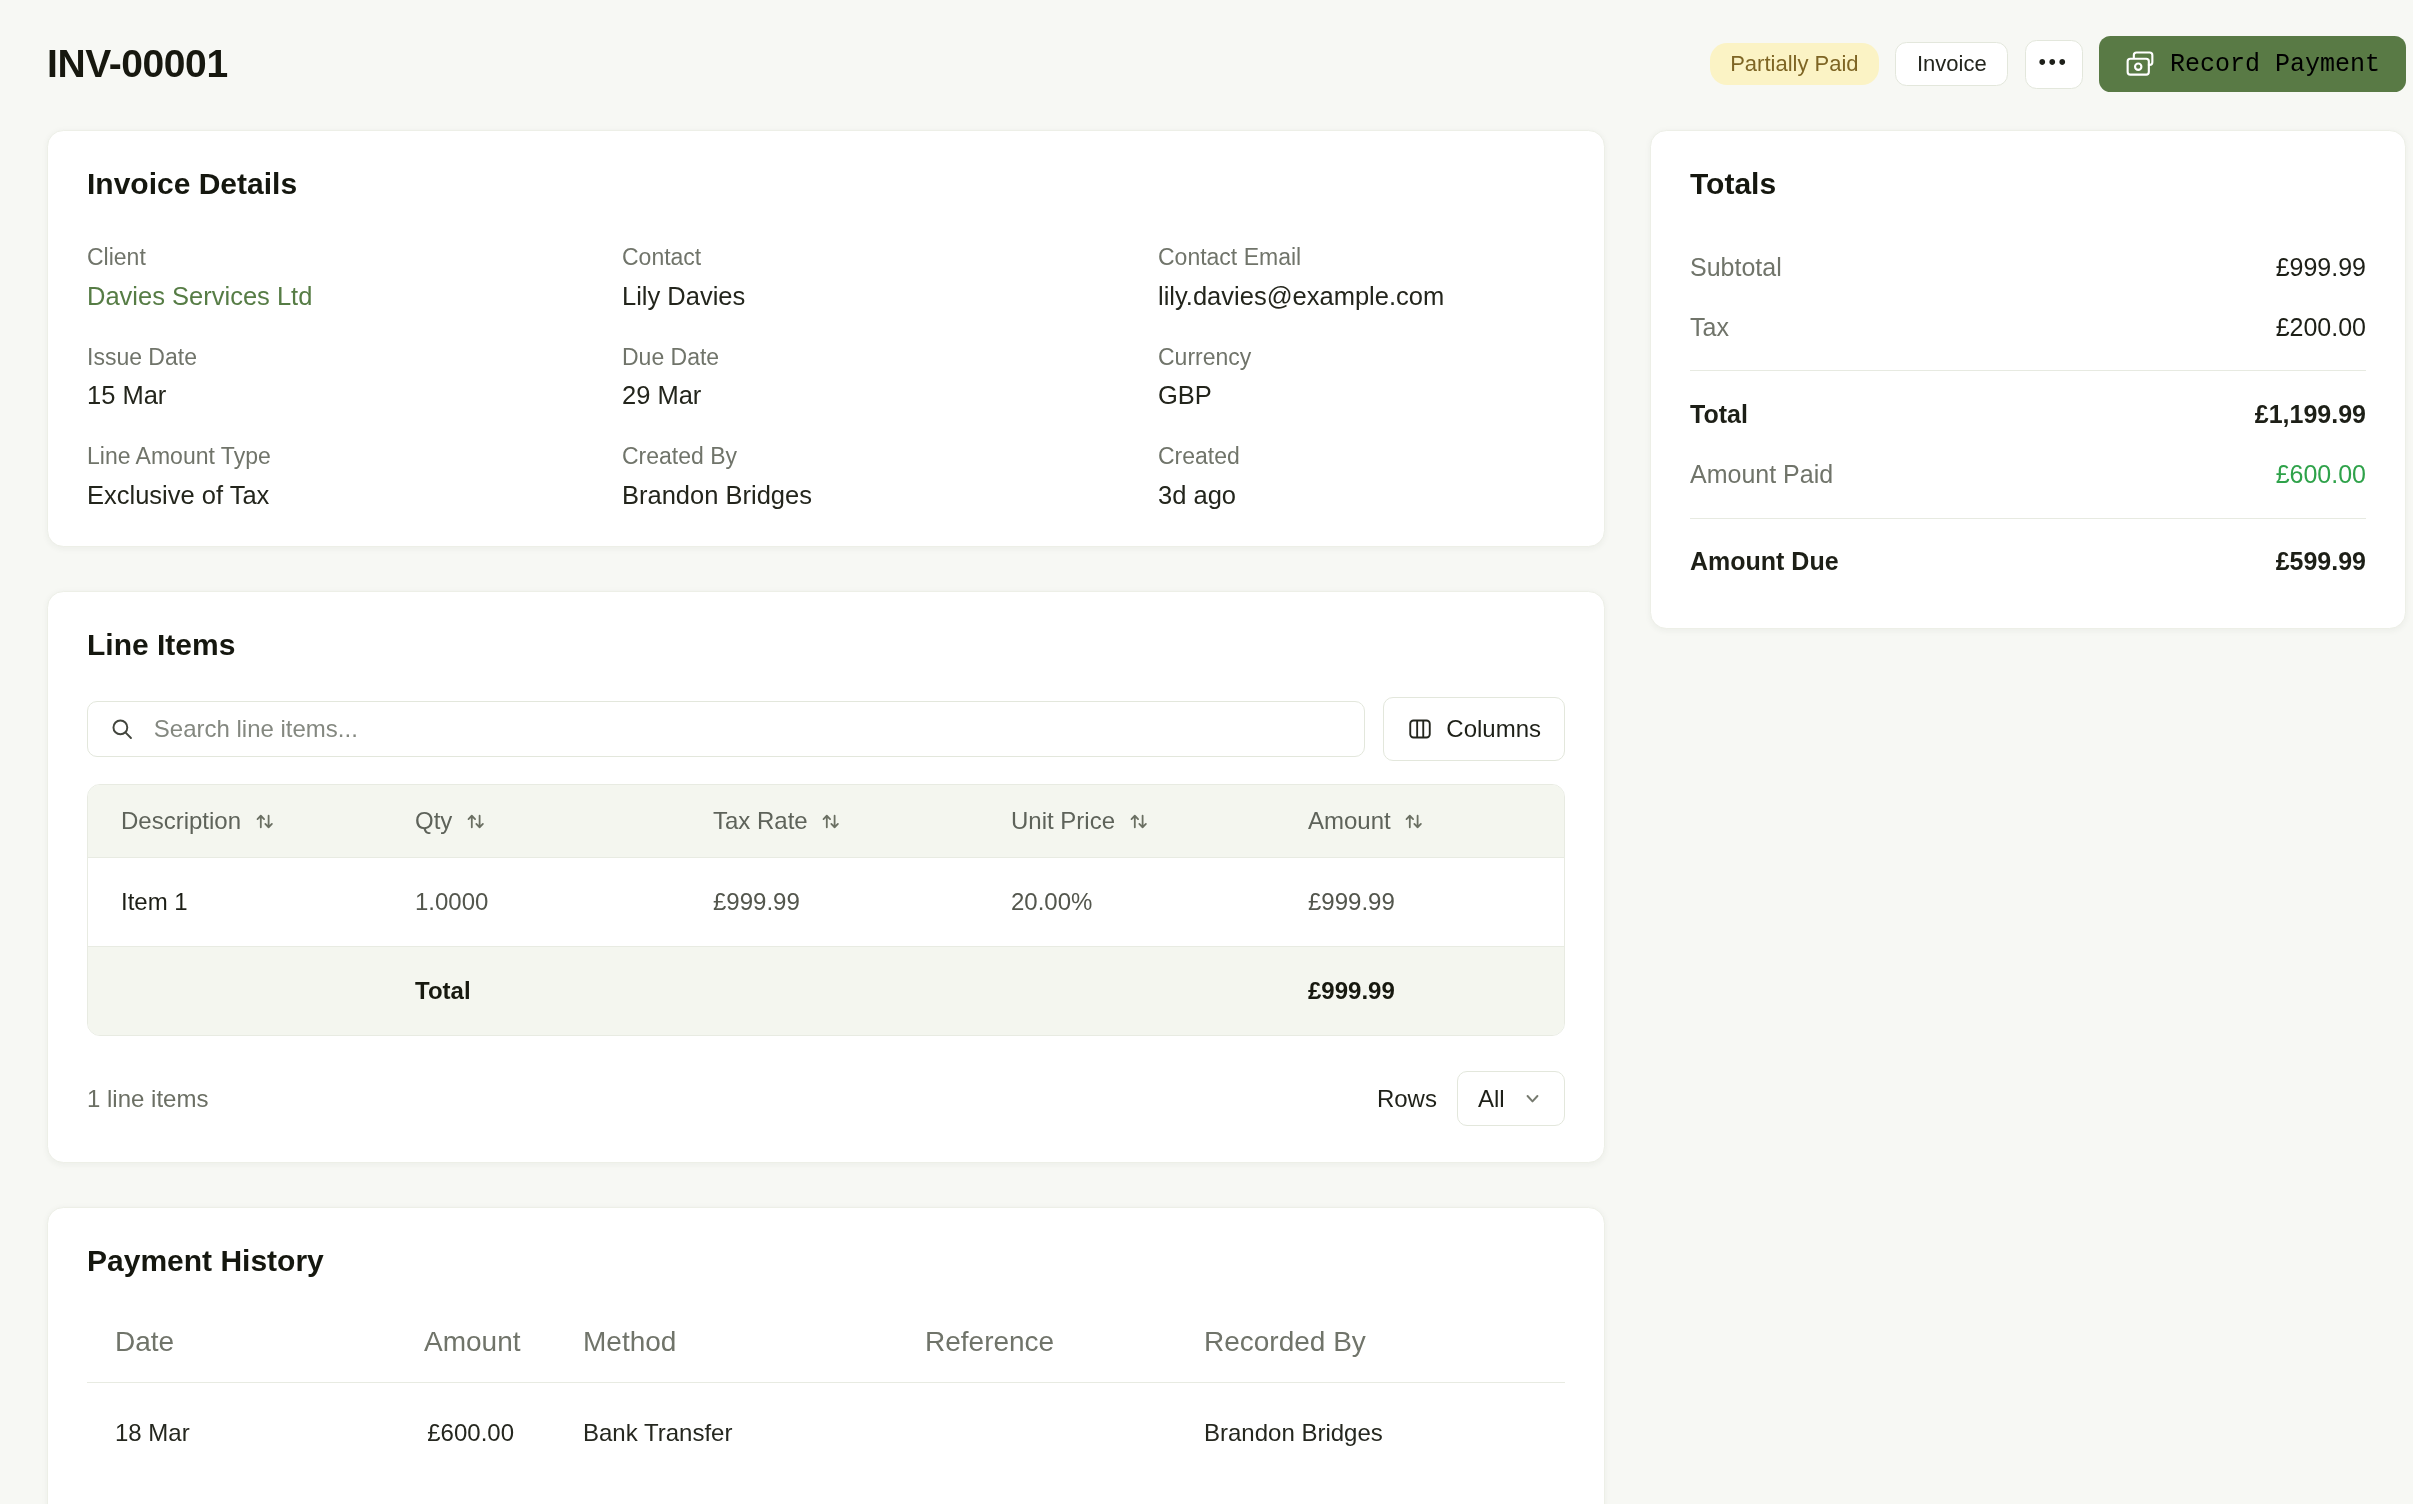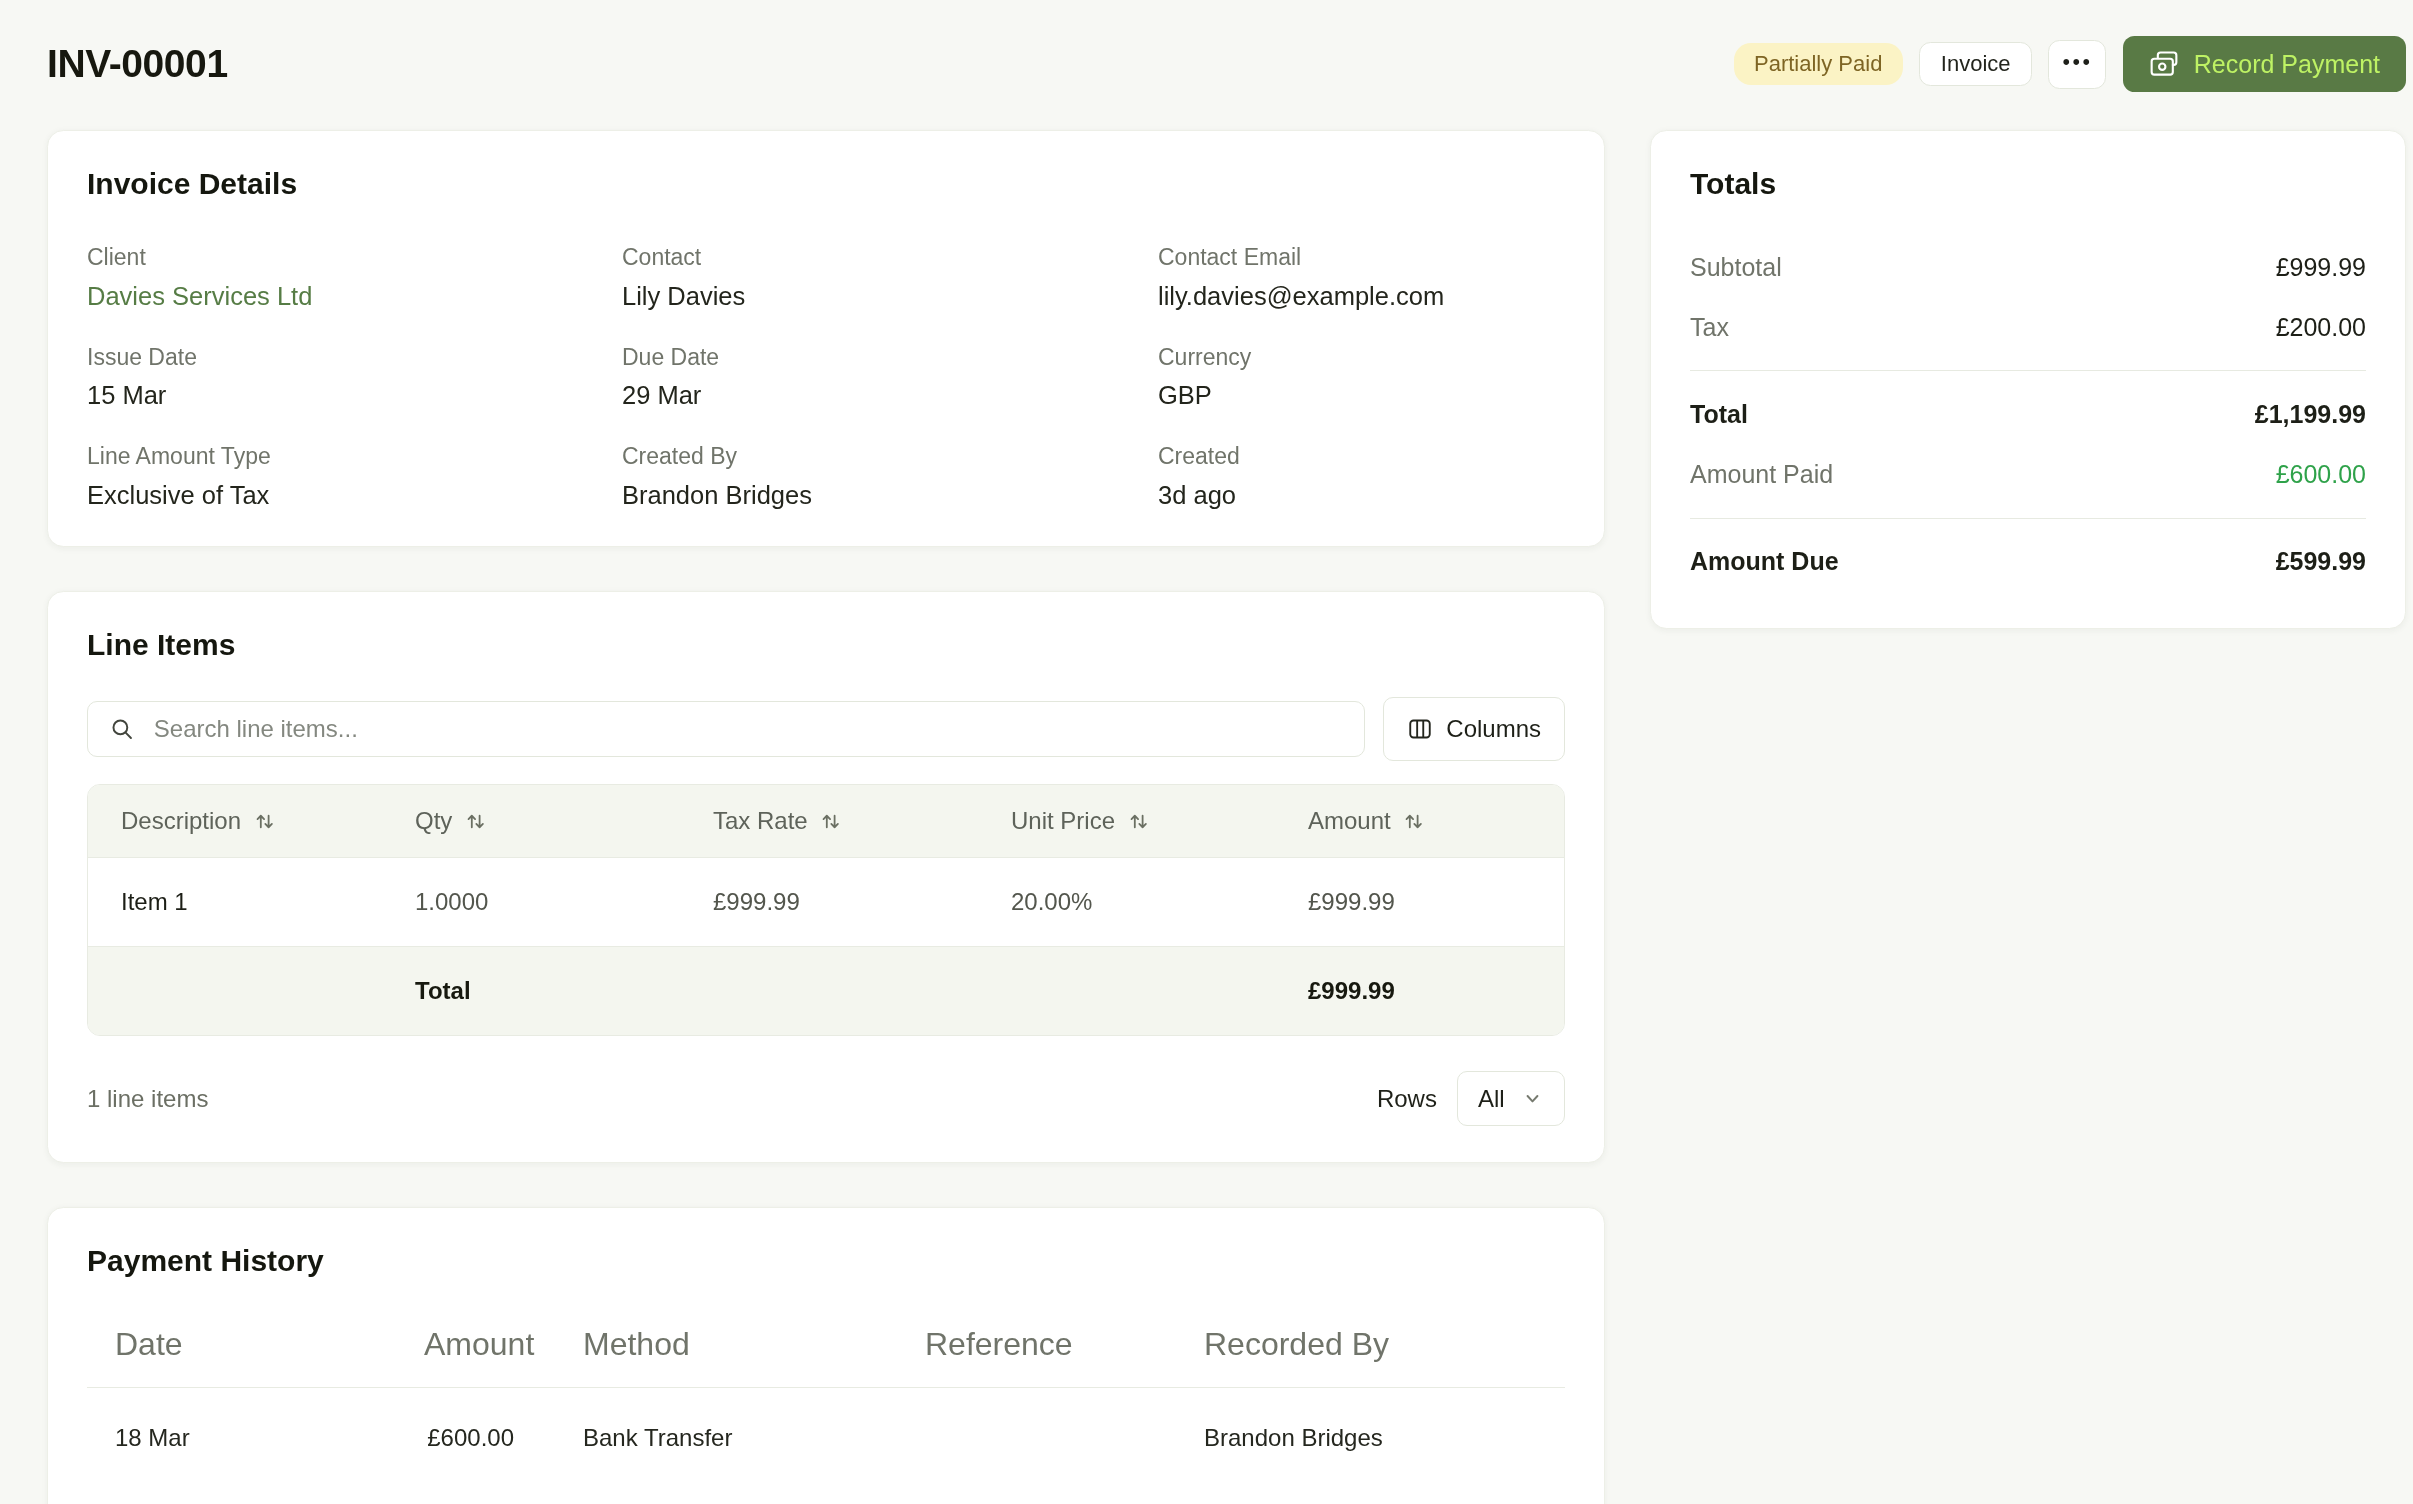--- a/index.html
+++ b/index.html
@@ -66,32 +66,32 @@
     justify-content:center;
     font-size:21.4px;
     letter-spacing:2.5px;
     color:#1e201a;
     cursor:pointer;
     box-sizing:border-box;
     padding-bottom:3.3px;
   }
   .btn-primary{
     background:#597a45;
-    color:#bef264;
+    color:#000000;
     border:none;
     border-radius:11.5px;
     height:56px;
     padding:0 26px;
     display:flex;
     align-items:center;
     gap:15px;
     font-size:25px;
     font-weight:500;
     cursor:pointer;
-    font-family:Liberation Sans, sans-serif;
+    font-family:Liberation Mono, monospace;
   }
   
   .main{
     display:grid;
     grid-template-columns:1fr 756px;
     column-gap:45px;
     align-items:start;
     margin-top:35px;
   }
   .col-left{min-width:0;}
@@ -254,21 +254,21 @@
   .ph-grid{
     display:grid;
     grid-template-columns:309px 90px 411px 279px 1fr;
     padding-left:28px;
   }
   .ph-head{
     margin-top:48px;
     border-bottom:0.8px solid #e8ebe2;
   }
   .ph-head .cell{
-    font-size:32px;
+    font-size:28px;
     color:#70746a;
     padding-bottom:24px;
   }
   .ph-row .cell{
     font-size:24px;
     color:#25271f;
     padding-top:36px;
   }
   .cell.num{text-align:right;}
   .cell.method{padding-left:69px;}

